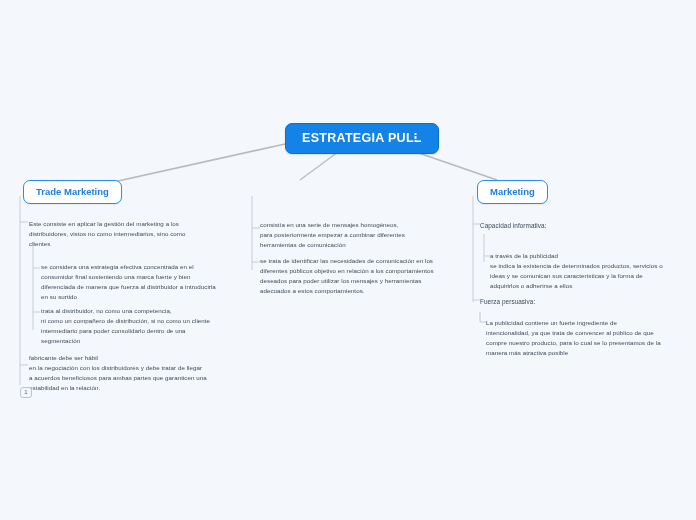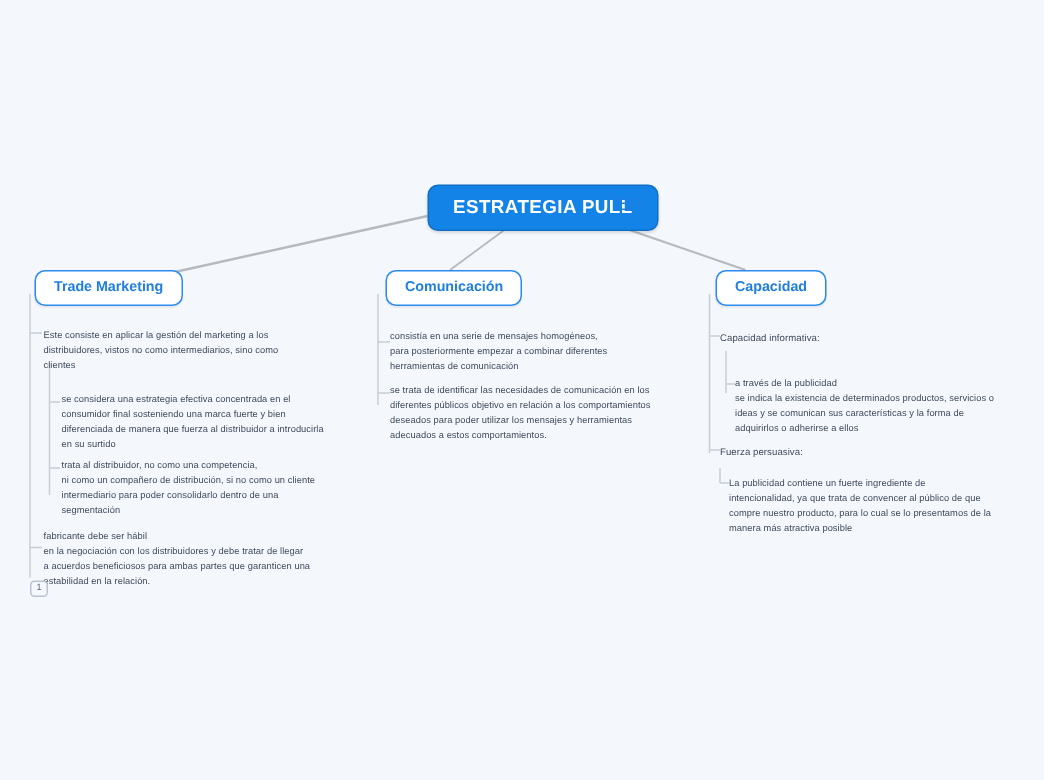--- a/index.html
+++ b/index.html
@@ -163,33 +163,30 @@
 intermediario para poder consolidarlo dentro de una
 segmentación</div>
   <div class="leaf" style="left:29px; top:353px; width:196px;">fabricante debe ser hábil
 en la negociación con los distribuidores y debe tratar de llegar
 a acuerdos beneficiosos para ambas partes que garanticen una
 estabilidad en la relación.</div>
   <div class="count-badge">
     <span>1</span>
   </div>
 
-  <div class="branch-node branch-comun">
-    <span>Comunicación</span>
-  </div>
   <div class="leaf" style="left:260px; top:220px; width:190px;">consistía en una serie de mensajes homogéneos,
 para posteriormente empezar a combinar diferentes
 herramientas de comunicación</div>
   <div class="leaf" style="left:260px; top:256px; width:196px;">se trata de identificar las necesidades de comunicación en los
 diferentes públicos objetivo en relación a los comportamientos
 deseados para poder utilizar los mensajes y herramientas
 adecuados a estos comportamientos.</div>
 
   <div class="branch-node branch-publi">
-    <span>Capacidad</span>
+    <span>Marketing</span>
   </div>
   <div class="leaf leaf-head" style="left:480px; top:221px; width:150px;">Capacidad informativa:</div>
   <div class="leaf" style="left:490px; top:251px; width:192px;">a través de la publicidad
  se indica la existencia de determinados productos, servicios o
 ideas y se comunican sus características y la forma de
 adquirirlos o adherirse a ellos</div>
   <div class="leaf leaf-head" style="left:480px; top:297px; width:150px;">Fuerza persuasiva:</div>
   <div class="leaf" style="left:486px; top:318px; width:192px;">La publicidad contiene un fuerte ingrediente de
 intencionalidad, ya que trata de convencer al público de que
 compre nuestro producto, para lo cual se lo presentamos de la

